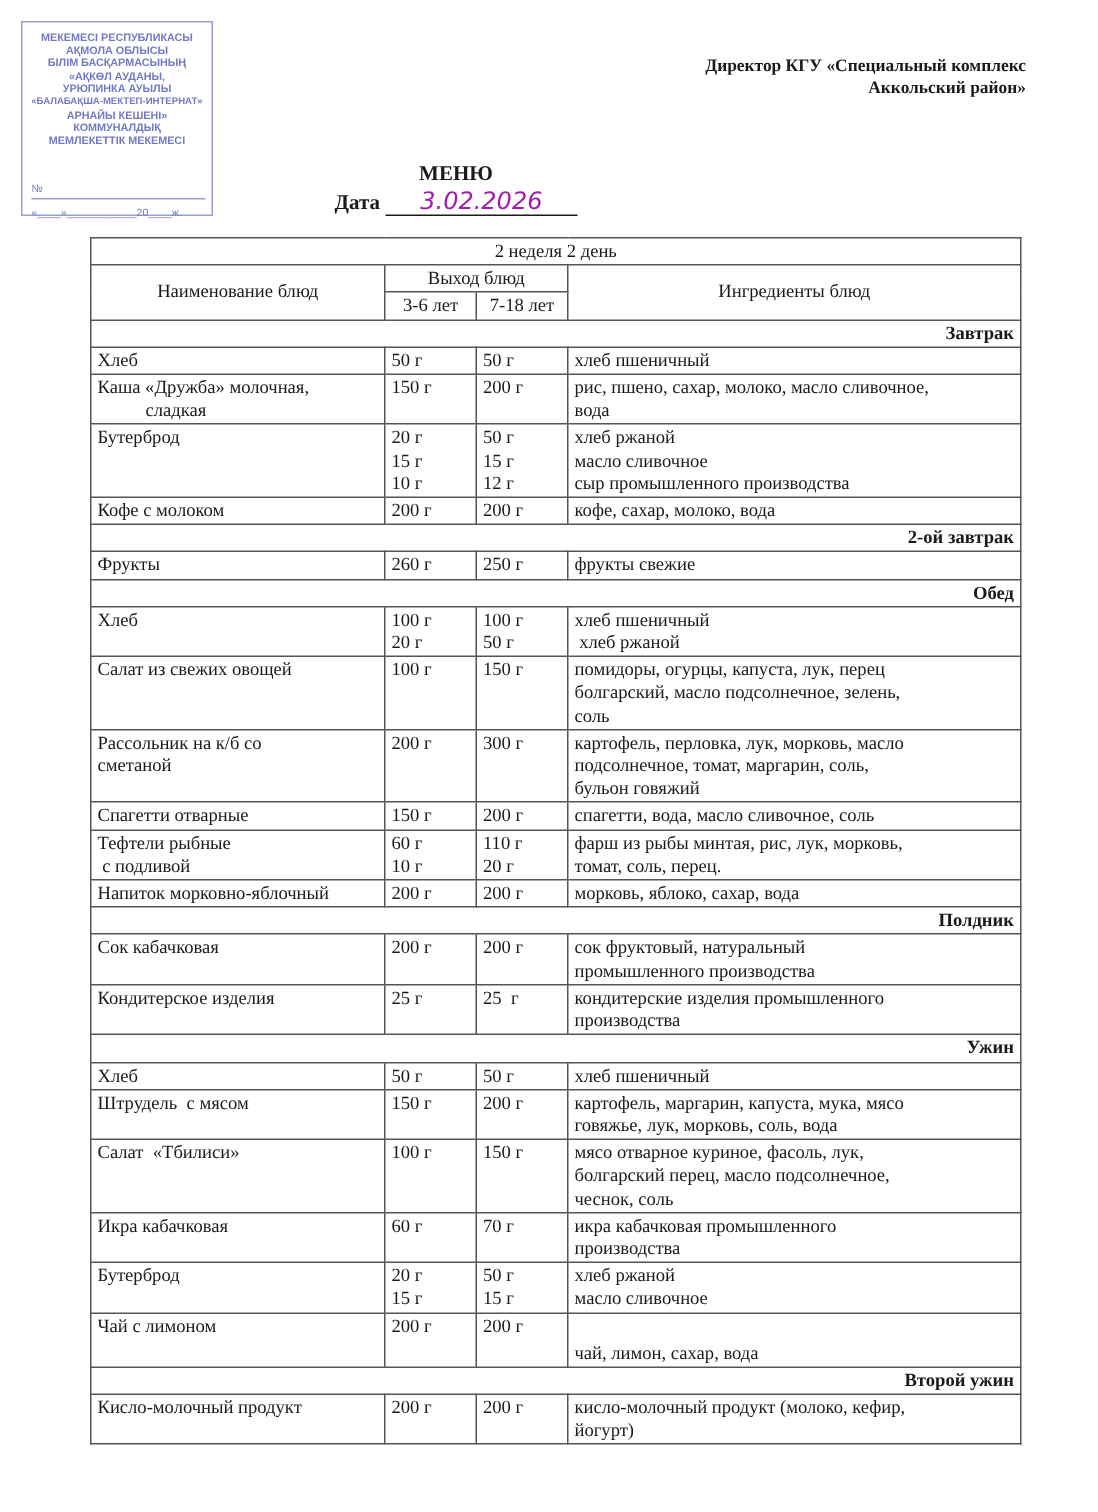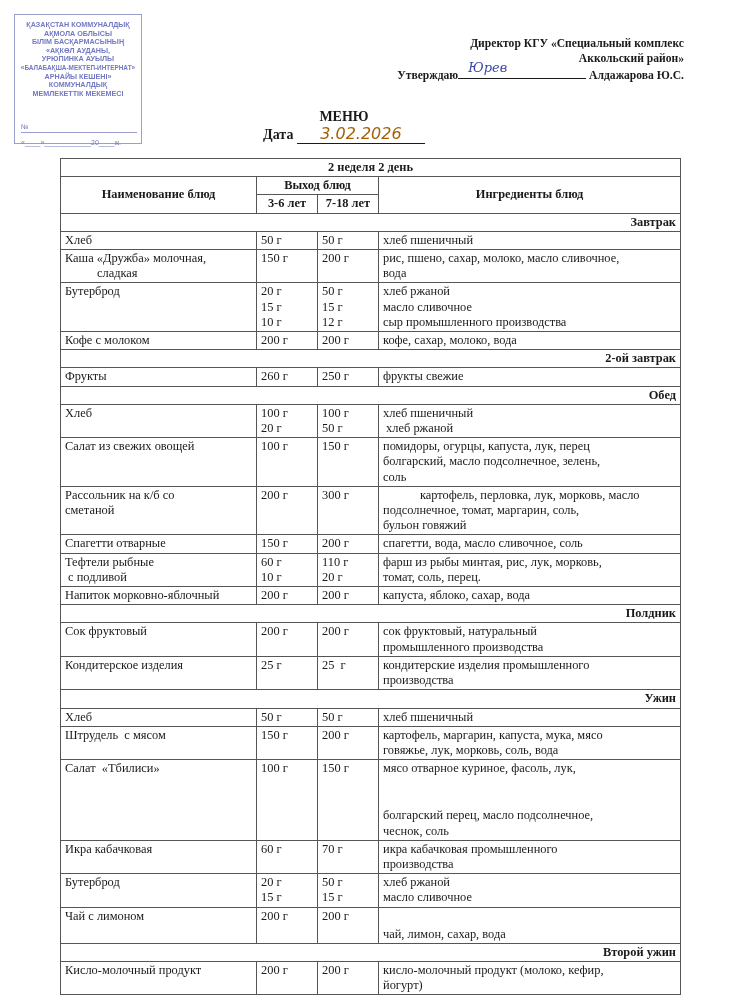--- a/index.html
+++ b/index.html
@@ -16,60 +16,56 @@
   }
   .stamp .lines div { white-space: nowrap; font-weight: bold; }
   .stamp .num { position: absolute; left: 6px; top: 108px; text-align: left; font-size: 7px; width: 116px; border-bottom: 1px solid #8a8fc8; height: 9px; }
   .stamp .date { position: absolute; left: 6px; top: 124px; text-align: left; font-size: 7px; width: 116px; border-bottom: 1px solid #8a8fc8; height: 9px; }
   .approve {
     position: absolute; right: 48px; top: 36px; width: 320px;
     font-size: 11.6px; line-height: 15px; font-weight: bold; text-align: right;
   }
   .approve .sign-line { display: inline-block; width: 128px; border-bottom: 1px solid #1a1a1a; position: relative; height: 12px; vertical-align: baseline; }
   .approve .sig { position: absolute; left: 10px; top: -6px; color: #3a48a8; font-style: italic; font-weight: normal; font-size: 13px; font-family: "DejaVu Serif", serif; }
-  .title-block { position: absolute; left: 0; width: 608px; top: 108px; text-align: center; font-weight: bold; font-size: 14px; line-height: 17px; padding-left: 40px; }
-  .date-line { display: inline-block; width: 128px; border-bottom: 1px solid #1a1a1a; text-align: center; color: #a16207; font-style: italic; font-weight: normal; font-size: 16px; height: 18px; line-height: 18px; font-family: "DejaVu Sans", sans-serif; }
+  .title-block { position: absolute; left: 0; width: 608px; top: 108px; text-align: center; font-weight: bold; font-size: 14px; line-height: 17px; }
+  .date-line { display: inline-block; width: 128px; border-bottom: 1px solid #1a1a1a; text-align: center; color: #a21caf; font-style: italic; font-weight: normal; font-size: 16px; height: 18px; line-height: 18px; font-family: "DejaVu Sans", sans-serif; }
   table.menu {
     position: absolute; left: 60px; top: 158px; width: 621px;
     border-collapse: collapse; font-size: 12.4px; line-height: 15.2px;
   }
   table.menu td, table.menu th { border: 1px solid #555; padding: 1px 4px; vertical-align: top; }
-  table.menu th { font-weight: bold; text-align: center; vertical-align: middle; }
+  table.menu th { font-weight: normal; text-align: center; vertical-align: middle; }
   .section td { text-align: right; font-weight: bold; }
   .col-name { width: 187px; }
   .col-a { width: 52px; }
   .col-b { width: 52px; }
   .ml div { min-height: 15.2px; }
 </style>
 </head>
 <body>
 
 <div class="stamp">
   <div class="lines">
-    <div>ҚАЗАҚСТАН КОММУНАЛДЫҚ</div>
+    <div>МЕКЕМЕСІ РЕСПУБЛИКАСЫ</div>
     <div>АҚМОЛА ОБЛЫСЫ</div>
     <div>БІЛІМ БАСҚАРМАСЫНЫҢ</div>
     <div>«АҚКӨЛ АУДАНЫ,</div>
     <div>УРЮПИНКА АУЫЛЫ</div>
     <div style="font-size:6.4px;">«БАЛАБАҚША-МЕКТЕП-ИНТЕРНАТ»</div>
     <div>АРНАЙЫ КЕШЕНІ»</div>
     <div>КОММУНАЛДЫҚ</div>
     <div>МЕМЛЕКЕТТІК МЕКЕМЕСІ</div>
   </div>
   <div class="num">№</div>
   <div class="date" style="border-bottom:none;">«____»____________20____ж.</div>
 </div>
 
 <div class="approve">
   <div>Директор КГУ «Специальный комплекс</div>
   <div>Аккольский район»</div>
-  <div>
-    <span>Утверждаю</span><span class="sign-line"><span class="sig">Юрев</span></span>
-    <span>Алдажарова Ю.С.</span>
-  </div>
 </div>
 
 <div class="title-block">
   <div>МЕНЮ</div>
   <div>
     <span>Дата</span>
     <span class="date-line">3.02.2026</span>
   </div>
 </div>
 
@@ -214,21 +210,21 @@
           <div style="white-space: pre;">Рассольник на к/б со</div>
           <div style="white-space: pre;">сметаной</div>
         </td>
         <td class="ml col-a">
           <div style="white-space: pre;">200 г</div>
         </td>
         <td class="ml col-b">
           <div style="white-space: pre;">300 г</div>
         </td>
         <td class="ml ">
-          <div style="white-space: pre; margin-left: 37px;">картофель, перловка, лук, морковь, масло</div>
+          <div style="white-space: pre;">картофель, перловка, лук, морковь, масло</div>
           <div style="white-space: pre;">подсолнечное, томат, маргарин, соль,</div>
           <div style="white-space: pre;">бульон говяжий</div>
         </td>
       </tr>
       <tr>
         <td class="ml col-name">
           <div style="white-space: pre;">Спагетти отварные</div>
         </td>
         <td class="ml col-a">
           <div style="white-space: pre;">150 г</div>
@@ -262,29 +258,29 @@
         <td class="ml col-name">
           <div style="white-space: pre;">Напиток морковно-яблочный</div>
         </td>
         <td class="ml col-a">
           <div style="white-space: pre;">200 г</div>
         </td>
         <td class="ml col-b">
           <div style="white-space: pre;">200 г</div>
         </td>
         <td class="ml ">
-          <div style="white-space: pre;">капуста, яблоко, сахар, вода</div>
+          <div style="white-space: pre;">морковь, яблоко, сахар, вода</div>
         </td>
       </tr>
       <tr class="section">
         <td colspan="4">Полдник</td>
       </tr>
       <tr>
         <td class="ml col-name">
-          <div style="white-space: pre;">Сок фруктовый</div>
+          <div style="white-space: pre;">Сок кабачковая</div>
         </td>
         <td class="ml col-a">
           <div style="white-space: pre;">200 г</div>
         </td>
         <td class="ml col-b">
           <div style="white-space: pre;">200 г</div>
         </td>
         <td class="ml ">
           <div style="white-space: pre;">сок фруктовый, натуральный</div>
           <div style="white-space: pre;">промышленного производства</div>
@@ -342,21 +338,21 @@
           <div style="white-space: pre;">Салат  «Тбилиси»</div>
         </td>
         <td class="ml col-a">
           <div style="white-space: pre;">100 г</div>
         </td>
         <td class="ml col-b">
           <div style="white-space: pre;">150 г</div>
         </td>
         <td class="ml ">
           <div style="white-space: pre;">мясо отварное куриное, фасоль, лук,</div>
-          <div style="white-space: pre; margin-top: 32px;">болгарский перец, масло подсолнечное,</div>
+          <div style="white-space: pre;">болгарский перец, масло подсолнечное,</div>
           <div style="white-space: pre;">чеснок, соль</div>
         </td>
       </tr>
       <tr>
         <td class="ml col-name">
           <div style="white-space: pre;">Икра кабачковая</div>
         </td>
         <td class="ml col-a">
           <div style="white-space: pre;">60 г</div>
         </td>

